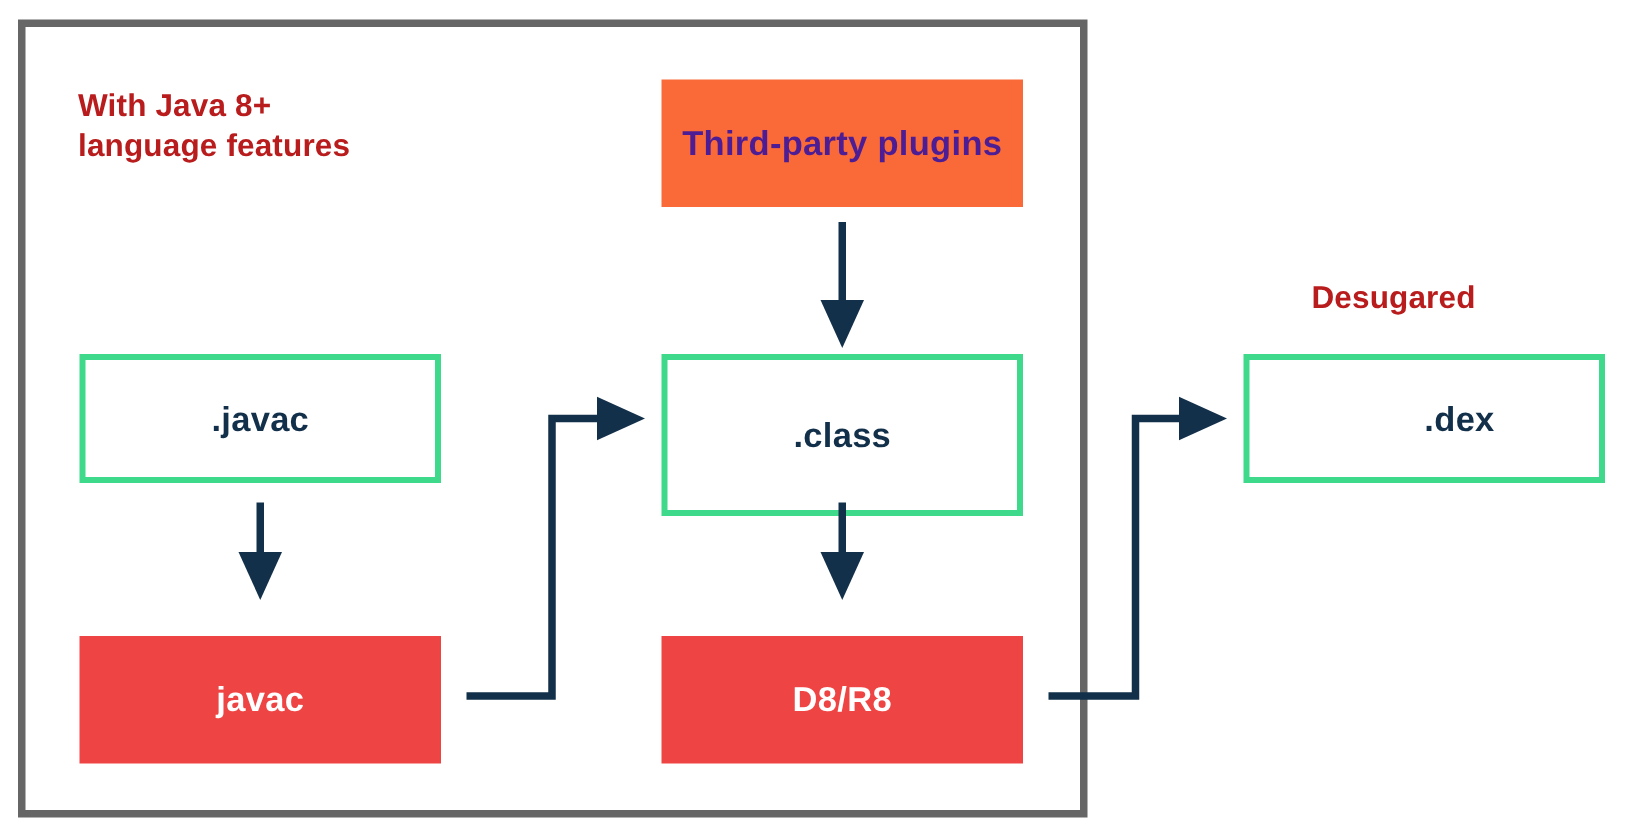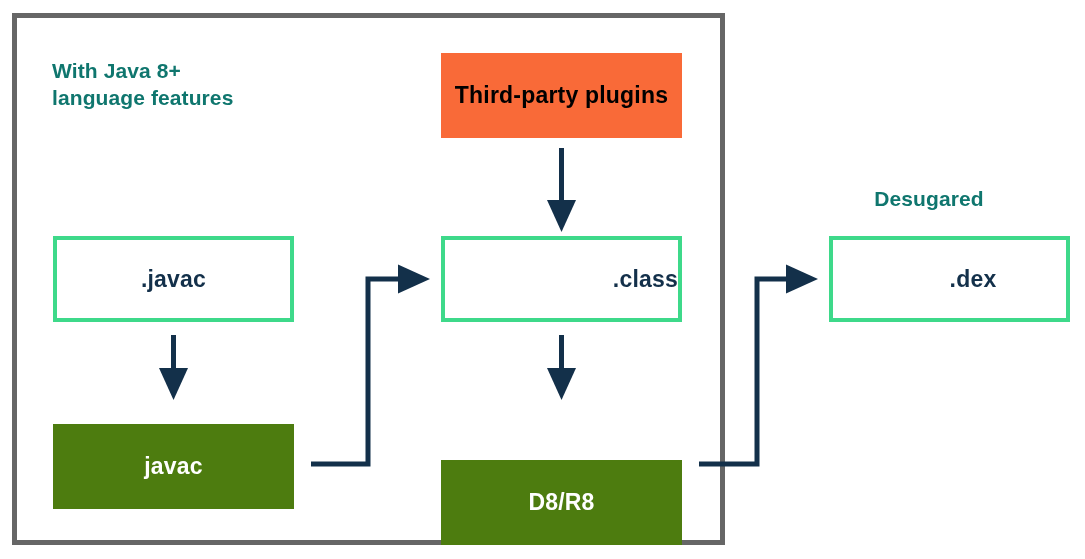--- a/index.html
+++ b/index.html
@@ -20,21 +20,21 @@
   
   .group-frame {
     position: absolute;
     box-sizing: border-box;
     border: 5px solid #666666;
     background: transparent;
   }
   
   .caption {
     position: absolute;
-    color: #0f766e;
+    color: #b91c1c;
     font-weight: bold;
     font-size: 21px;
     line-height: 1.3;
     letter-spacing: 0.1px;
     white-space: pre-line;
   }
   .caption.right-align { text-align: center; }
   
   .node {
     position: absolute;
@@ -45,28 +45,28 @@
     font-weight: bold;
     font-size: 23px;
     letter-spacing: 0.2px;
   }
   .node.outline {
     background: #ffffff;
     border: 4px solid #3ed98a;
     color: #13304a;
   }
   .node.filled-green {
-    background: #4d7c0f;
+    background: #ef4444;
     border: none;
     color: #ffffff;
   }
   .node.filled-orange {
     background: #f96a38;
     border: none;
-    color: #000000;
+    color: #4c1d95;
   }
   
   #connectors {
     position: absolute;
     left: 0;
     top: 0;
     width: 1085px;
     height: 559px;
     pointer-events: none;
   }
@@ -95,33 +95,33 @@
   <div class="caption right-align" style="left:785px; top:185px; width:288px;">Desugared</div>
 
   <div class="node filled-orange" style="left:441px; top:53px; width:241px; height:85px;">
     <span>Third-party plugins</span>
   </div>
 
   <div class="node outline" style="left:53px; top:236px; width:241px; height:86px;">
     <span>.javac</span>
   </div>
 
-  <div class="node outline" style="left:441px; top:236px; width:241px; height:86px;justify-content:flex-end;">
+  <div class="node outline" style="left:441px; top:236px; width:241px; height:108px;">
     <span>.class</span>
   </div>
 
   <div class="node outline" style="left:829px; top:236px; width:241px; height:86px;padding-left:47px;">
     <span>.dex</span>
   </div>
 
   <div class="node filled-green" style="left:53px; top:424px; width:241px; height:85px;">
     <span>javac</span>
   </div>
 
-  <div class="node filled-green" style="left:441px; top:424px; width:241px; height:85px;margin-top:36px;">
+  <div class="node filled-green" style="left:441px; top:424px; width:241px; height:85px;">
     <span>D8/R8</span>
   </div>
 
   <svg id="connectors" viewBox="0 0 1085 559" width="1085" height="559">
 
     <g>
       <line class="conn-line" x1="561.5" y1="148" x2="561.5" y2="212"></line>
       <polygon class="conn-head" points="561.5,232 547,200 576,200"></polygon>
     </g>
 

